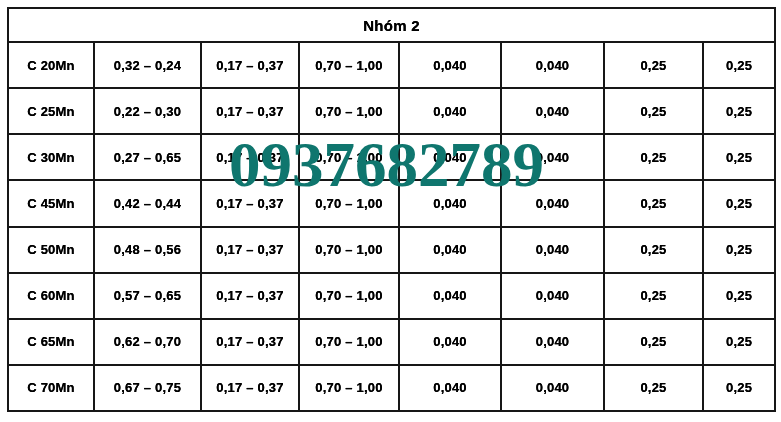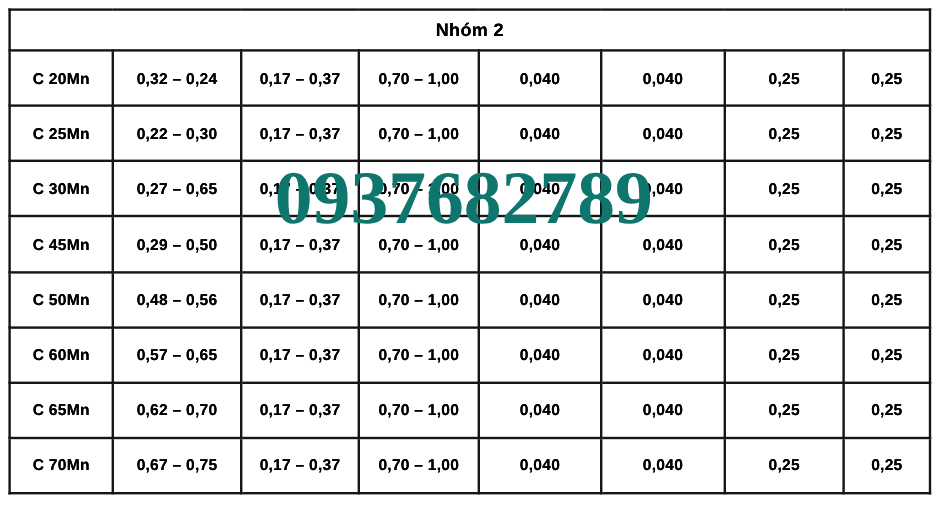--- a/index.html
+++ b/index.html
@@ -114,21 +114,21 @@
           <td>0,27 – 0,65</td>
           <td>0,17 – 0,37</td>
           <td>0,70 – 1,00</td>
           <td>0,040</td>
           <td>0,040</td>
           <td>0,25</td>
           <td>0,25</td>
         </tr>
         <tr>
           <td>C 45Mn</td>
-          <td>0,29 – 0,50</td>
+          <td>0,42 – 0,44</td>
           <td>0,17 – 0,37</td>
           <td>0,70 – 1,00</td>
           <td>0,040</td>
           <td>0,040</td>
           <td>0,25</td>
           <td>0,25</td>
         </tr>
         <tr>
           <td>C 50Mn</td>
           <td>0,48 – 0,56</td>

